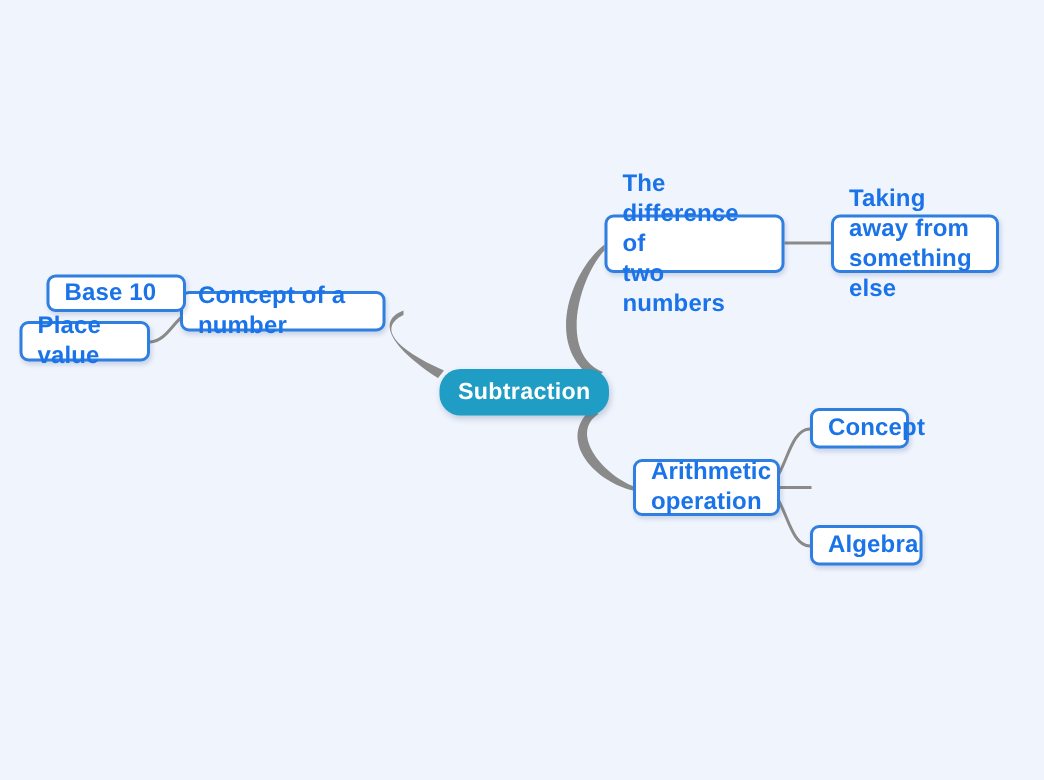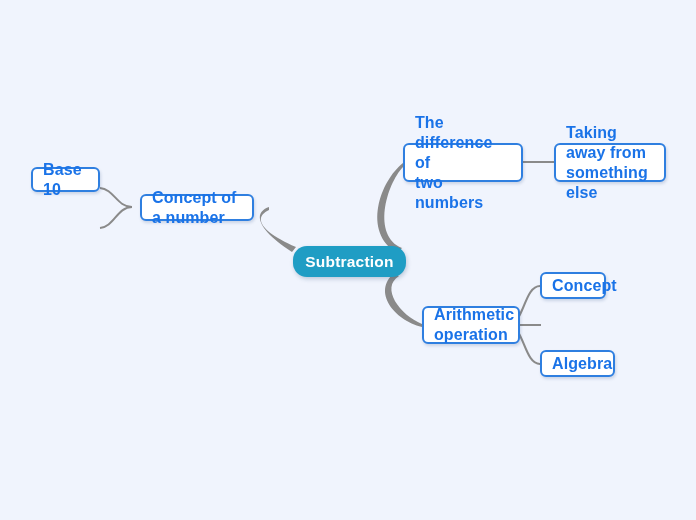--- a/index.html
+++ b/index.html
@@ -51,22 +51,22 @@
     font-size: 15.5px;
     font-weight: bold;
     justify-content: center;
     box-shadow: 1px 2px 4px rgba(30, 70, 110, 0.25);
     letter-spacing: 0.2px;
   }
   
   #node-root        { left: 293px; top: 246px; width: 113px; height: 31px; }
   #node-difference  { left: 403px; top: 143px; width: 120px; height: 39px; }
   #node-takingaway  { left: 554px; top: 143px; width: 112px; height: 39px; }
-  #node-concept     { left: 140px; top: 194px; width: 114px; height: 27px; }
-  #node-base10      { left: 31px;  top: 167px; width: 69px;  height: 25px; }
+  #node-concept     { left: 120px; top: 194px; width: 137px; height: 27px; }
+  #node-base10      { left: 31px;  top: 183px; width: 93px;  height: 25px; }
   #node-placevalue  { left: 13px;  top: 214px; width: 87px;  height: 27px; }
   #node-arithmetic  { left: 422px; top: 306px; width: 98px;  height: 38px; }
   #node-algebra     { left: 540px; top: 272px; width: 66px;  height: 27px; }
   #node-calculus    { left: 541px; top: 311px; width: 68px;  height: 27px; }
   #node-formulas    { left: 540px; top: 350px; width: 75px;  height: 27px; }
 </style>
 </head>
 <body>
 
 <div id="canvas">
@@ -94,20 +94,21 @@
   <div class="node" id="node-difference">The difference of
 two numbers</div>
 
   <div class="node" id="node-takingaway">Taking away from
 something else</div>
 
   <div class="node" id="node-concept">Concept of a number</div>
 
   <div class="node" id="node-base10">Base 10</div>
 
+  <div class="node" id="node-placevalue">Place value</div>
 
   <div class="node" id="node-arithmetic">Arithmetic
 operation</div>
 
   <div class="node" id="node-algebra">Concept</div>
 
 
   <div class="node" id="node-formulas">Algebra</div>
 
 </div>

